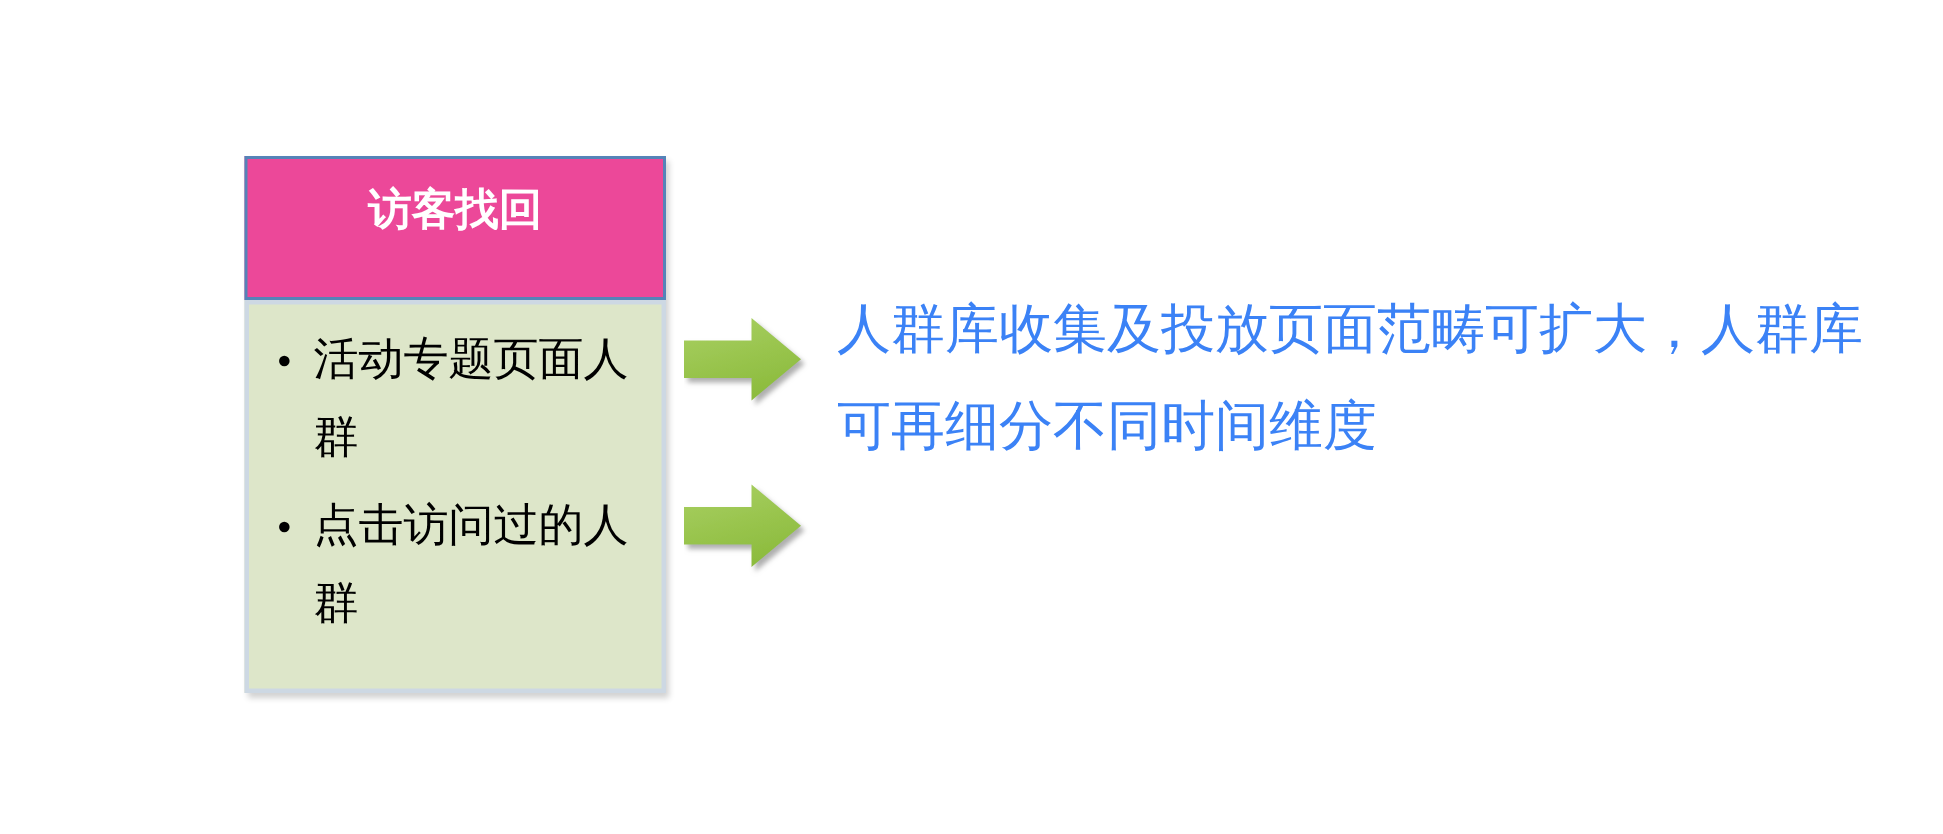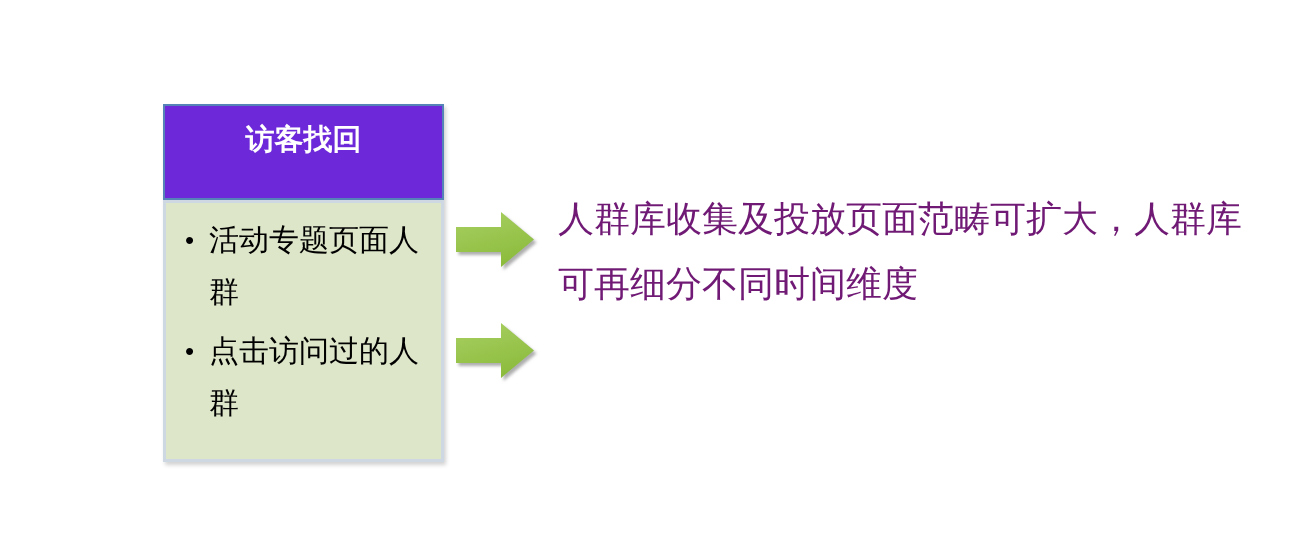--- a/index.html
+++ b/index.html
@@ -22,21 +22,21 @@
     left: 163px;
     top: 104px;
     width: 281px;
     height: 358px;
     box-sizing: border-box;
     box-shadow: 2px 3px 4px rgba(0,0,0,0.18);
   }
   .card-header {
     box-sizing: border-box;
     height: 96px;
-    background: #6d28d9;
+    background: #ec4899;
     border: 2px solid #5583B8;
     display: flex;
     align-items: center;
     justify-content: center;
     padding-bottom: 24px;
   }
   .card-title {
     color: #ffffff;
     font-size: 29px;
     font-weight: bold;
@@ -79,21 +79,21 @@
     width: 84px;
     height: 64px;
   }
   .arrow-1 { left: 456px; top: 211px; }
   .arrow-2 { left: 456px; top: 322px; }
 
   
   .note {
     position: absolute;
     left: 558px;
-    color: #701a75;
+    color: #3b82f6;
     font-size: 36px;
     line-height: 65px;
   }
   .note-1 { top: 186px; width: 700px; }
   .note-2 { top: 328px; width: 720px; }
 </style>
 </head>
 <body>
 
 <div class="canvas">

